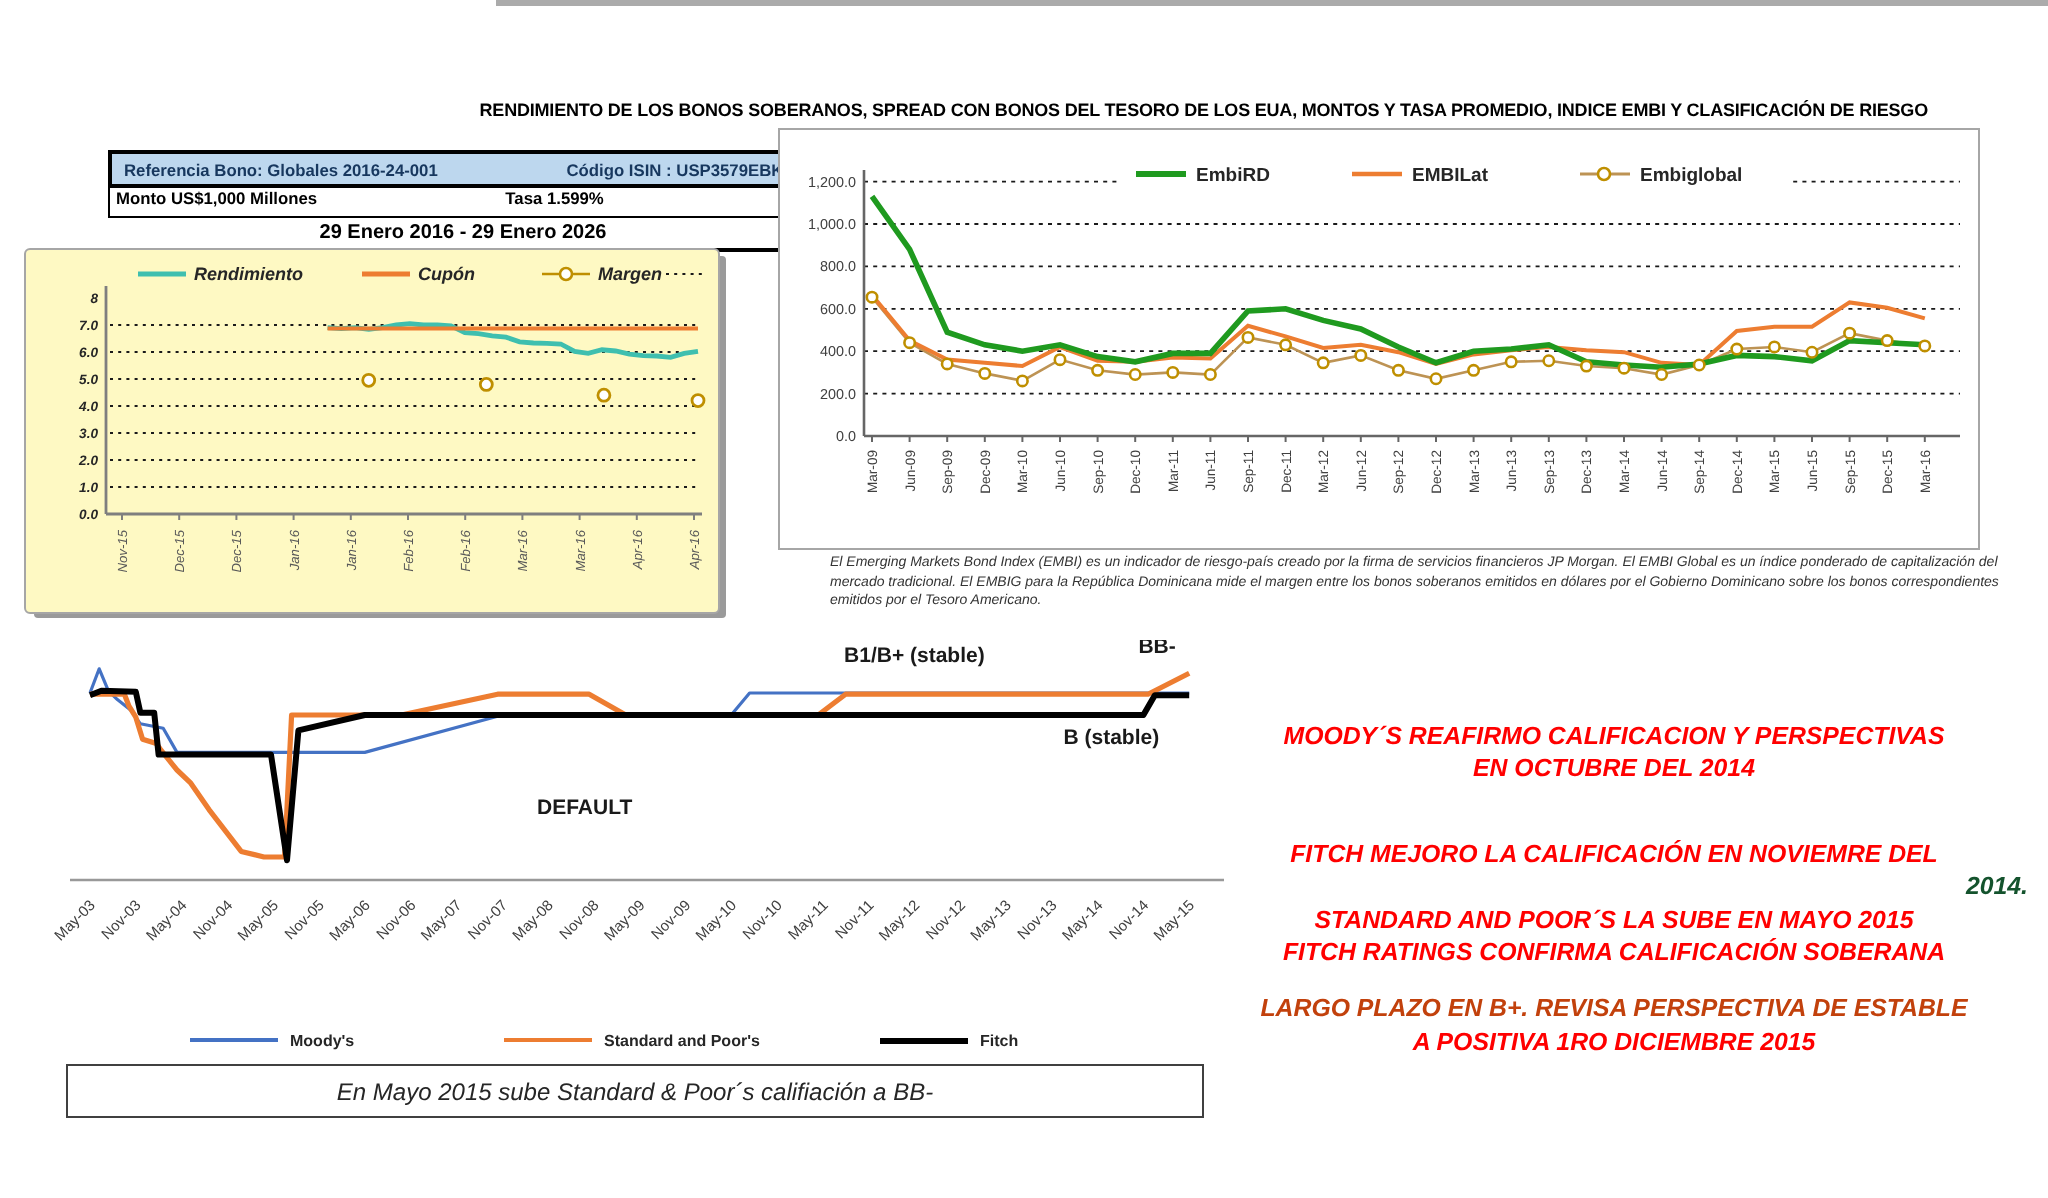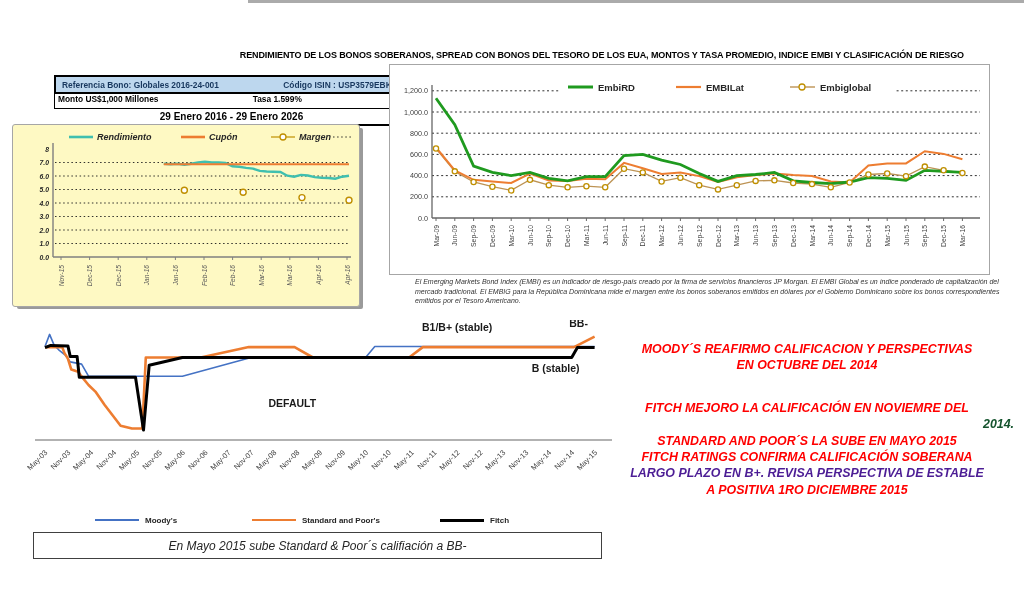--- a/index.html
+++ b/index.html
@@ -25,21 +25,21 @@
   .embi-box{position:absolute;left:389px;top:64px;width:599px;height:209px;background:#fff;
             border:1px solid #A6A6A6;}
   .footnote{position:absolute;left:415px;top:277px;width:597px;font-size:7px;font-style:italic;
             color:#333;line-height:9.6px;}
   #ratings-svg{position:absolute;left:20px;top:320px;}
   .ratings-legend{position:absolute;left:0;top:510px;width:640px;height:20px;}
   .rl-entry{position:absolute;top:0;height:20px;display:flex;align-items:center;font-size:8px;font-weight:bold;color:#262626;}
   .rl-line{display:inline-block;width:44px;margin-right:6px;}
   .caption-box{position:absolute;left:33px;top:532px;width:567px;height:25px;border:1.5px solid #404040;
                display:flex;align-items:center;justify-content:center;font-size:12px;color:#262626;font-style:italic;}
-  .red-notes{position:absolute;left:600px;top:341px;width:414px;text-align:center;}
+  .red-notes{position:absolute;left:600px;top:360px;width:414px;text-align:center;}
   .red-notes div{font-size:12.4px;font-weight:bold;font-style:italic;line-height:16.4px;}
 </style>
 </head>
 <body>
 
 <div id="page">
   <div class="top-strip"></div>
 
   <div class="title">RENDIMIENTO DE LOS BONOS SOBERANOS, SPREAD CON BONOS DEL TESORO DE LOS EUA, MONTOS Y TASA PROMEDIO, INDICE EMBI Y CLASIFICACIÓN DE RIESGO</div>
 
@@ -291,16 +291,16 @@
     <span>En Mayo 2015 sube Standard &amp; Poor´s califiación a BB-</span>
   </div>
 
   <div class="red-notes" id="red-notes">
       <div style="color: rgb(255, 0, 0);">MOODY´S REAFIRMO CALIFICACION Y PERSPECTIVAS</div>
       <div style="color: rgb(255, 0, 0);">EN OCTUBRE DEL 2014</div>
       <div style="color: rgb(255, 0, 0); margin-top: 26px;">FITCH MEJORO LA CALIFICACIÓN EN NOVIEMRE DEL</div>
       <div style="color: #14532d; text-align: right;">2014.</div>
       <div style="color: rgb(255, 0, 0);">STANDARD AND POOR´S LA SUBE EN MAYO 2015</div>
       <div style="color: rgb(255, 0, 0);">FITCH RATINGS CONFIRMA CALIFICACIÓN SOBERANA</div>
-      <div style="color: #4c1d95;">LARGO PLAZO EN B+. REVISA PERSPECTIVA DE ESTABLE</div>
+      <div style="color: #c2410c; margin-top: 12px;">LARGO PLAZO EN B+. REVISA PERSPECTIVA DE ESTABLE</div>
       <div style="color: rgb(255, 0, 0);">A POSITIVA 1RO DICIEMBRE 2015</div>
     </div>
 </div>
 
 </body></html>

